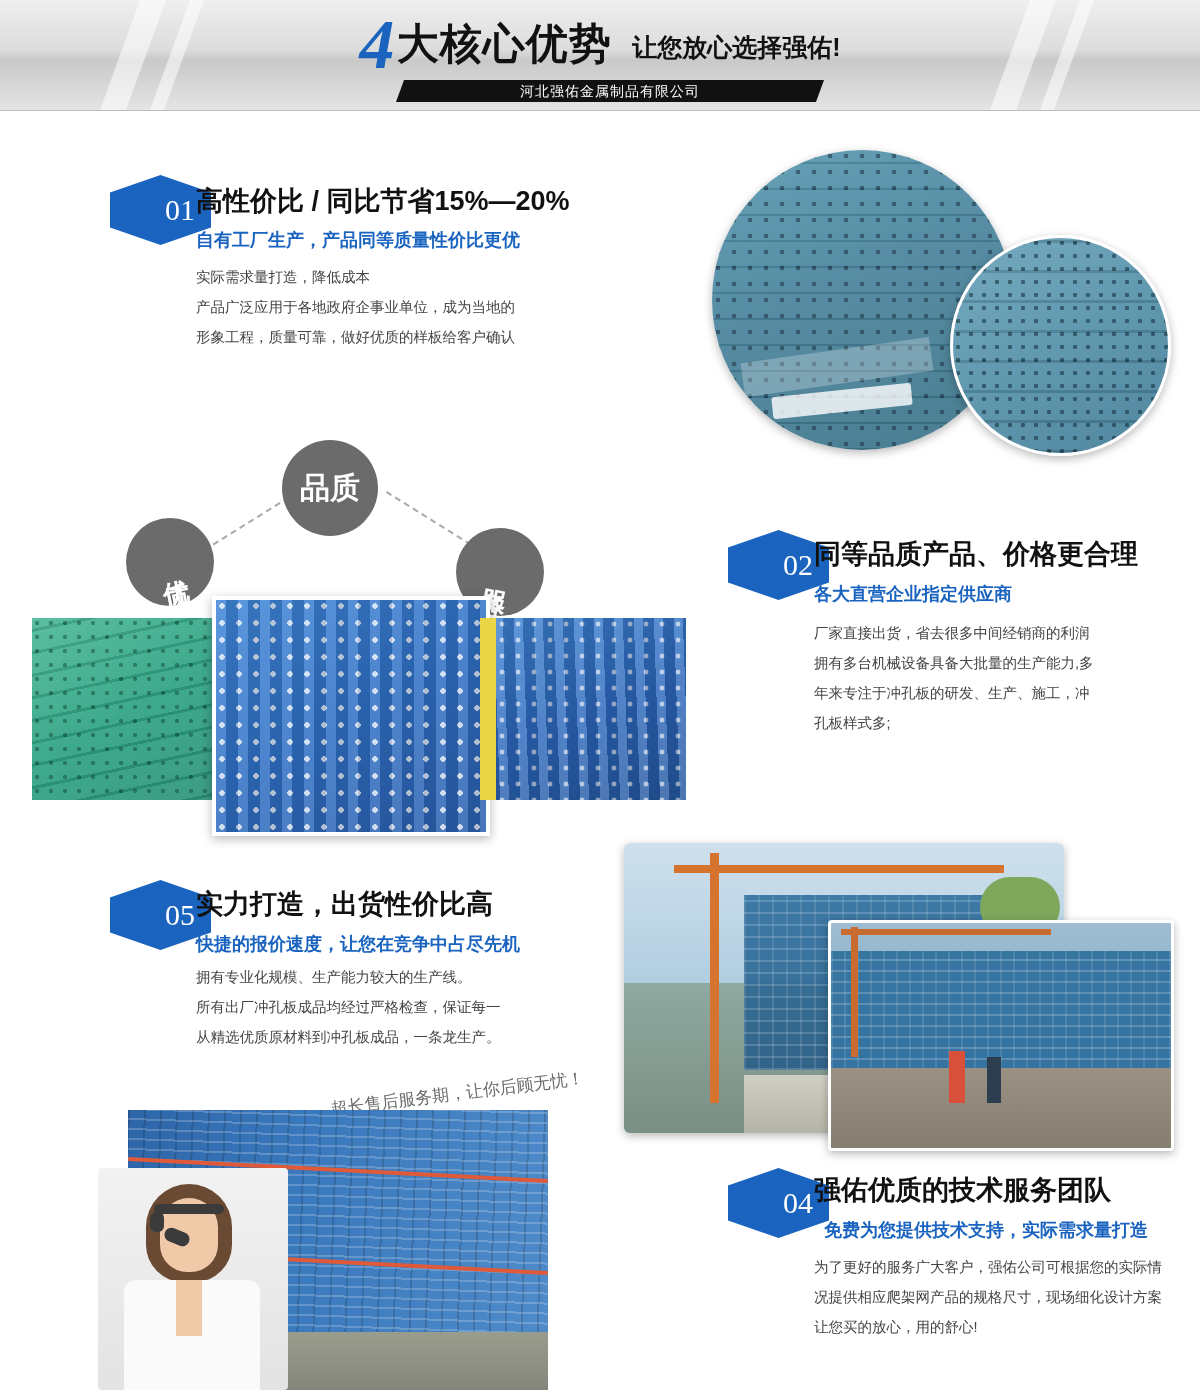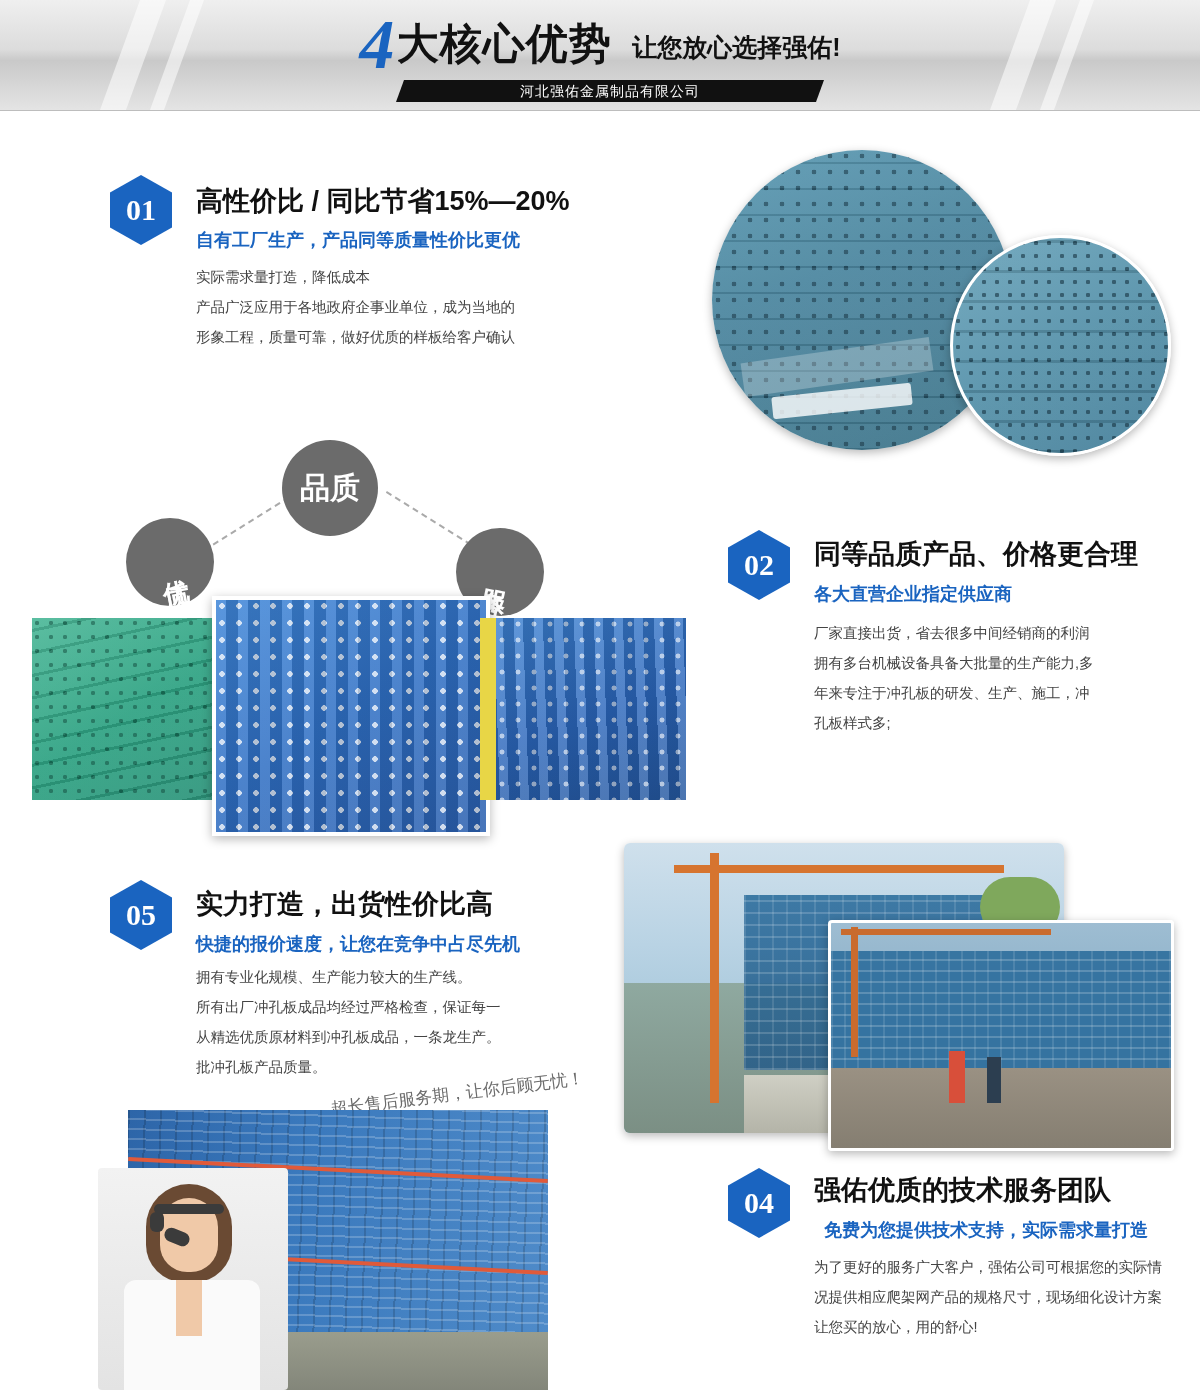--- a/index.html
+++ b/index.html
@@ -53,23 +53,24 @@
   .hdr-stripe{
     position:absolute;top:0;height:110px;width:26px;
     background:rgba(255,255,255,.55);
     transform:skewX(-20deg);
   }
   
   .hex{
     position:absolute;width:62px;height:70px;
     background:#1a64c0;
     clip-path:polygon(50% 0%,100% 25%,100% 75%,50% 100%,0% 75%,0% 25%);
-    color:#fff;font-size:30px;font-weight:bold;
+    color:#fff;font-size:30px;font-weight:normal;
     display:flex;align-items:center;justify-content:center;
     font-family:"Liberation Serif","DejaVu Serif",serif;
+    padding-left:39px;
   }
   
   .blk-title{
     position:absolute;font-size:27px;font-weight:bold;color:#111;
     white-space:nowrap;
   }
   .blk-sub{
     position:absolute;font-size:18px;font-weight:bold;color:#1a64c0;
     white-space:nowrap;
   }
@@ -194,21 +195,20 @@
   <div>孔板样式多;</div>
 </div>
 
 <div class="hex" style="left:110px;top:880px;">05</div>
 <div class="blk-title" style="left:196px;top:886px;">实力打造，出货性价比高</div>
 <div class="blk-sub" style="left:196px;top:932px;">快捷的报价速度，让您在竞争中占尽先机</div>
 <div class="blk-body" style="left:196px;top:962px;width:420px;">
   <div>拥有专业化规模、生产能力较大的生产线。</div>
   <div>所有出厂冲孔板成品均经过严格检查，保证每一</div>
   <div>从精选优质原材料到冲孔板成品，一条龙生产。</div>
-  <div>批冲孔板产品质量。</div>
 </div>
 
 <div class="photo shadow" style="left:624px;top:843px;width:440px;height:290px;border-radius:6px;background:linear-gradient(180deg,#cfe0ec 0%,#b9d3e4 35%,#8fb9cf 100%);">
   <div style="position:absolute;left:0;bottom:0;width:440px;height:150px;background:linear-gradient(180deg,#8fa9a0 0%,#7b8f84 100%);"></div>
   <div style="position:absolute;left:120px;top:52px;width:300px;height:175px;background:linear-gradient(180deg,#2f6f9e 0%,#2a5f89 100%);opacity:.9;">
     <div class="perf" style="background:repeating-linear-gradient(0deg,rgba(255,255,255,.18) 0 2px,transparent 2px 12px),repeating-linear-gradient(90deg,rgba(255,255,255,.12) 0 2px,transparent 2px 14px);"></div>
   </div>
   <div style="position:absolute;left:86px;top:10px;width:9px;height:250px;background:#d6742f;"></div>
   <div style="position:absolute;left:50px;top:22px;width:330px;height:8px;background:#d6742f;"></div>
   <div style="position:absolute;left:356px;top:34px;width:80px;height:60px;background:#7fa85c;border-radius:40px;"></div>

